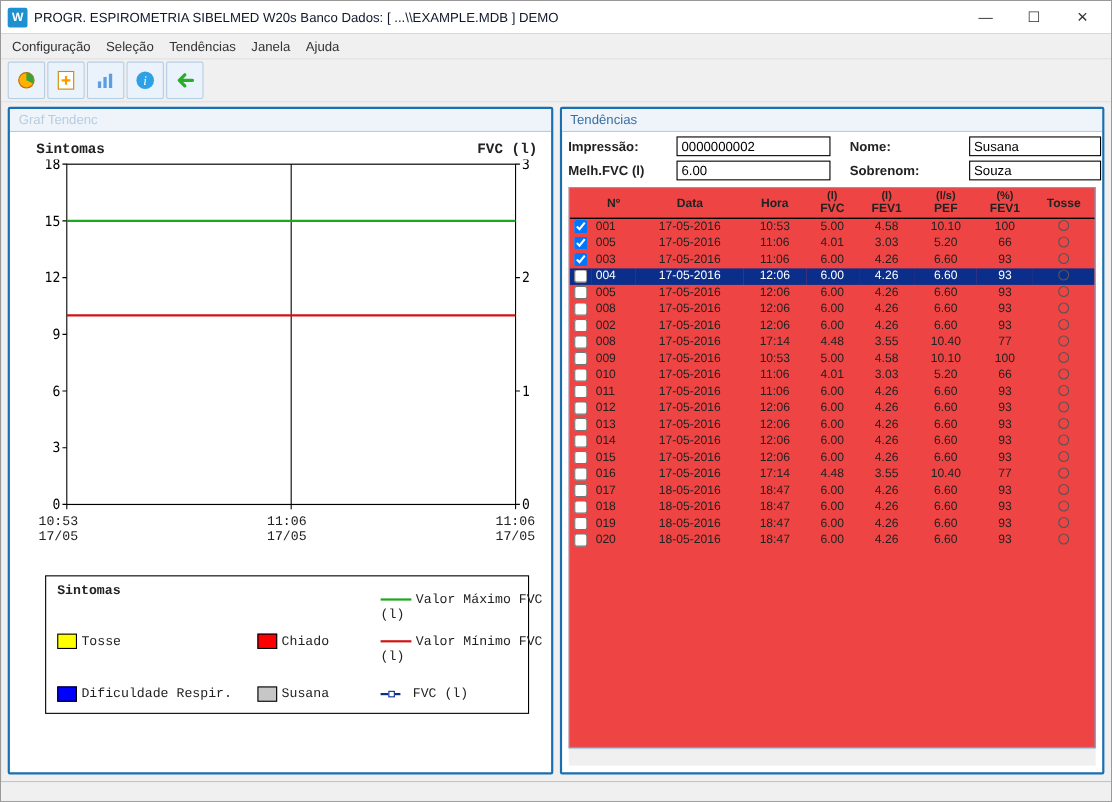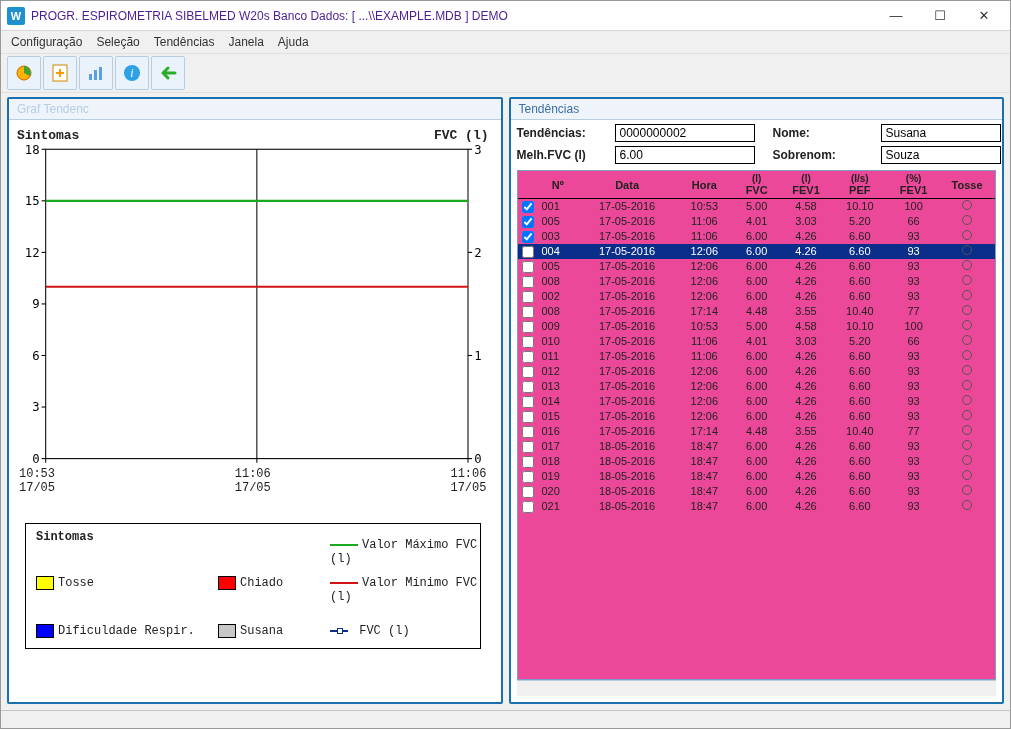--- a/index.html
+++ b/index.html
@@ -36,21 +36,21 @@
     border-bottom: 1px solid #d8d8d8;
   }
   .titlebar .app-icon {
     width: 18px; height: 18px;
     background: #1e90d0;
     margin-right: 6px;
     border-radius: 2px;
     display:flex;align-items:center;justify-content:center;
     color:#fff;font-size:11px;font-weight:bold;
   }
-  .titlebar .title-text { flex: 0 0 auto; color:#4c1d95; }
+  .titlebar .title-text { flex: 0 0 auto; color:#0f172a; }
   .titlebar .title-gap { flex: 1 1 auto; }
   .titlebar .win-btns { display:flex; gap:0; }
   .titlebar .win-btn {
     width: 44px; height: 28px; display:flex;align-items:center;justify-content:center;
     color:#333; font-size:13px;
   }
 
   
   .menubar {
     height: 22px;
@@ -102,21 +102,21 @@
     font-size:12px;
     padding:3px 8px;
     background:#eef4fa;
     border-bottom:1px solid #b7cde2;
     color:#3b6fa3;
   }
 
   
   .chart-wrap {
     flex:1;
-    padding:8px 12px 4px 8px;
+    padding:8px 12px 4px 24px;
     display:flex;
     flex-direction:column;
   }
   .chart-head {
     display:flex;justify-content:space-between;
     font-family:"Consolas","Courier New",monospace;
     font-size:13px;
     font-weight:bold;
   }
   .chart-area {
@@ -160,21 +160,21 @@
     margin-bottom:6px;
   }
   .ref-grid .lbl{font-weight:bold;}
   .ref-grid input {
     height:18px;border:1px solid #000;font-size:12px;padding:0 4px;width:100%;
   }
   .table-wrap{
     flex:1;
     border:1px solid #7a9cc6;
     overflow:auto;
-    background:#ec4899;
+    background:#ef4444;
   }
   table.datagrid{
     border-collapse:collapse;
     width:100%;
     font-size:11px;
   }
   table.datagrid th{
     text-align:center;
     font-weight:bold;
     padding:2px 4px;
@@ -339,21 +339,21 @@
             </div>
           </div>
         </div>
       </div>
     </div>
 
     <div class="panel">
       <div class="panel-title">Tendências</div>
       <div class="right-body">
         <div class="ref-grid">
-          <span class="lbl">Tendências:</span>
+          <span class="lbl">Impressão:</span>
           <input value="0000000002" style="">
           <span class="lbl">Nome:</span>
           <input value="Susana" style="">
 
           <span class="lbl">Melh.FVC (l)</span>
           <input value="6.00" style="">
           <span class="lbl">Sobrenom:</span>
           <input value="Souza" style="">
         </div>
 
@@ -586,31 +586,20 @@
                   <td class="chk"><input type="checkbox" style=""></td>
                   <td class="num">020</td>
                   <td>18-05-2016</td>
                   <td>18:47</td>
                   <td>6.00</td>
                   <td>4.26</td>
                   <td>6.60</td>
                   <td>93</td>
                   <td><span class="radio-dot"></span></td>
                 </tr>
-                <tr>
-                  <td class="chk"><input type="checkbox" style=""></td>
-                  <td class="num">021</td>
-                  <td>18-05-2016</td>
-                  <td>18:47</td>
-                  <td>6.00</td>
-                  <td>4.26</td>
-                  <td>6.60</td>
-                  <td>93</td>
-                  <td><span class="radio-dot"></span></td>
-                </tr>
               </tbody>
           </table>
         </div>
         <div class="hscroll"></div>
       </div>
     </div>
 
   </div>
 
   <div class="statusbar"></div>

